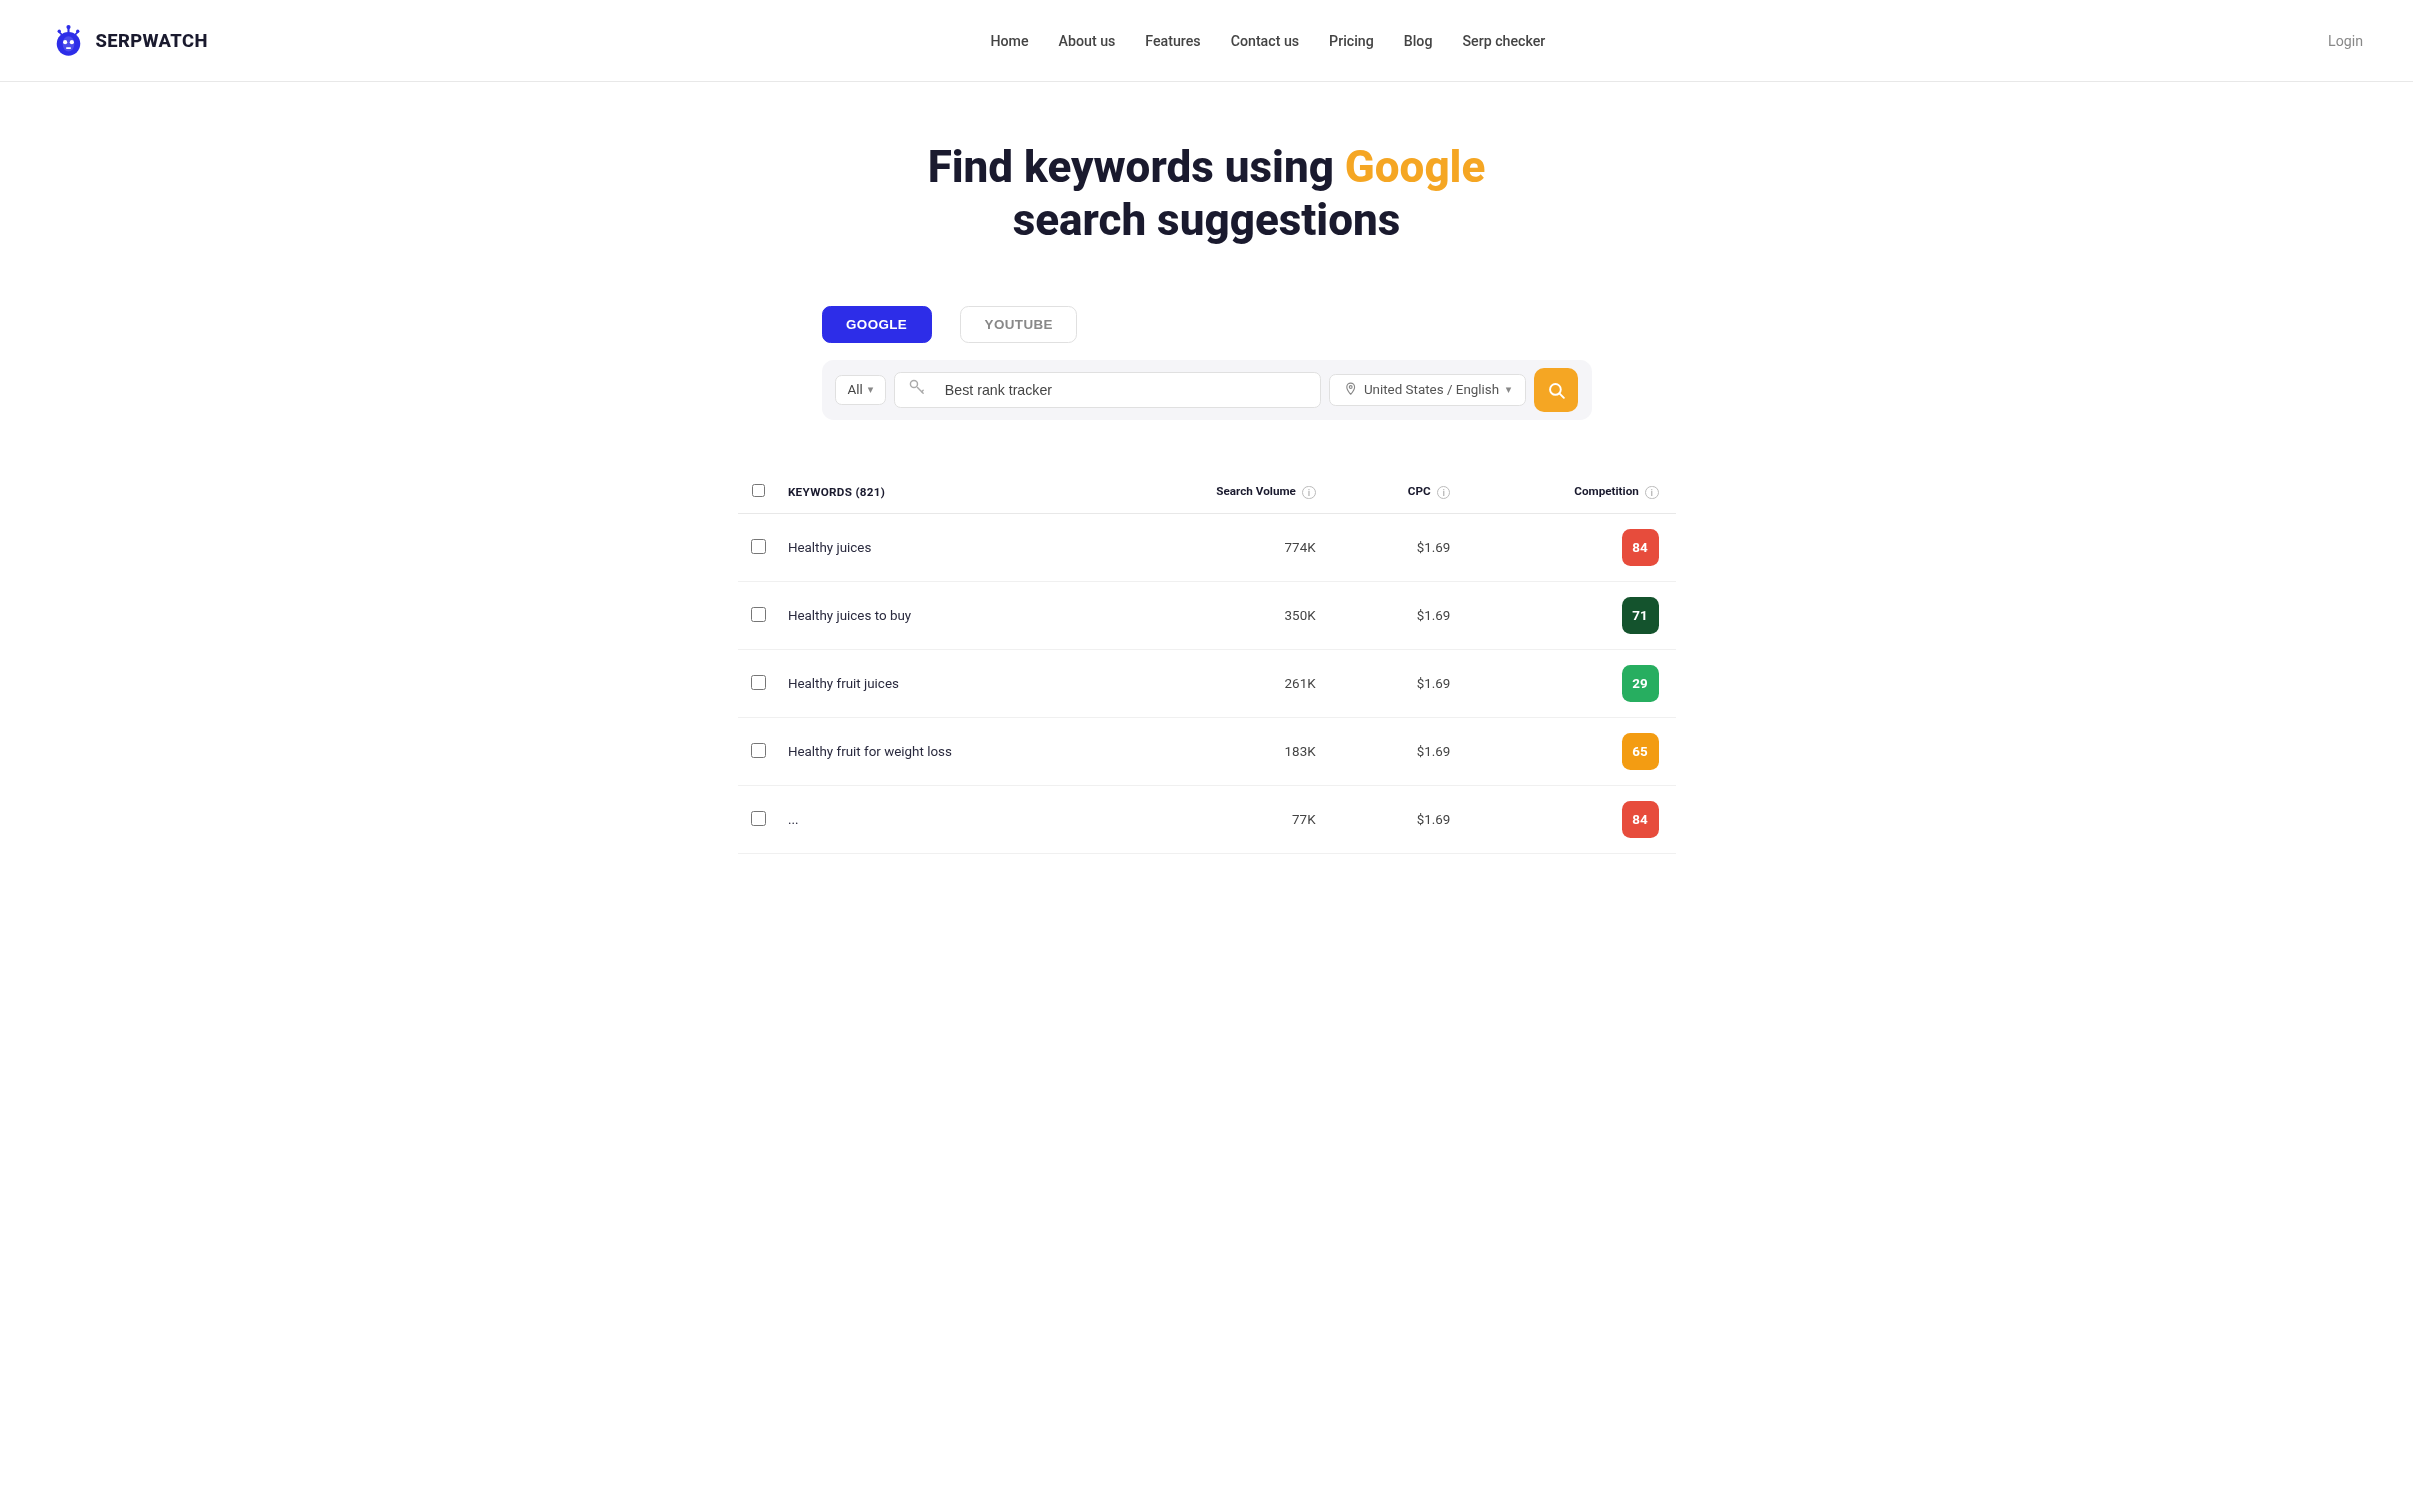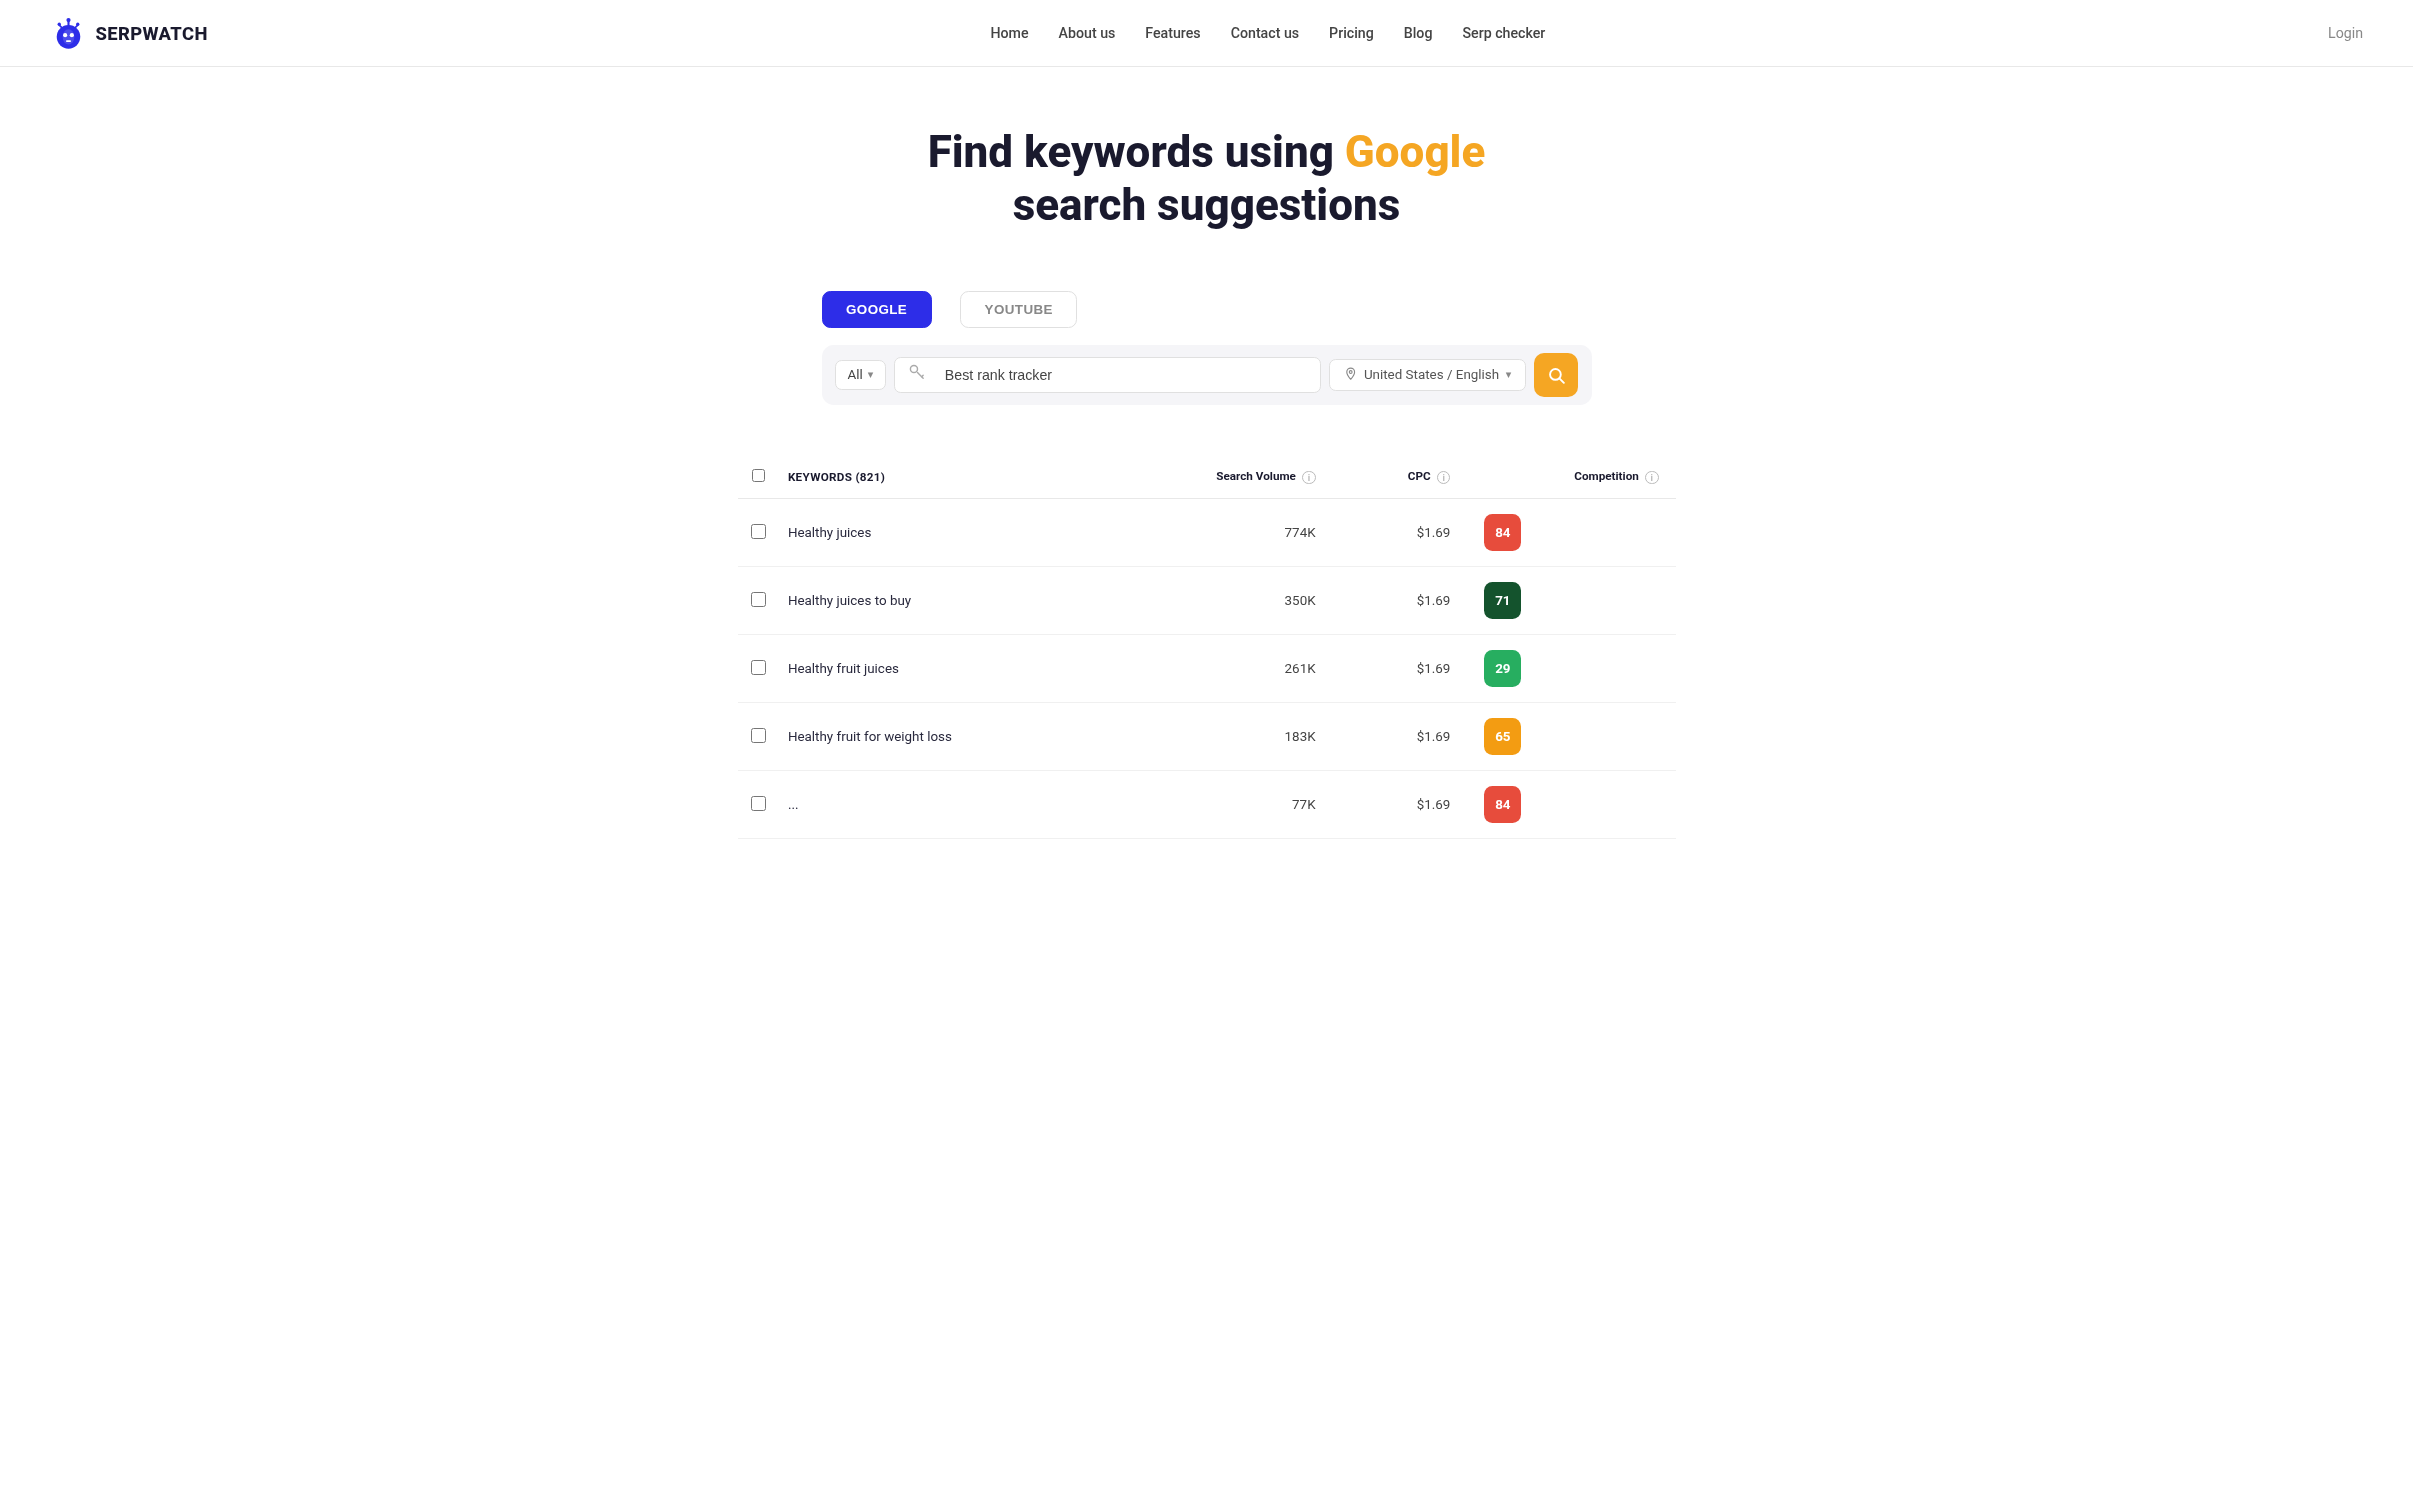--- a/index.html
+++ b/index.html
@@ -8,21 +8,21 @@
       background: #fff;
       color: #1a1a2e;
     }
 
     
     .navbar {
       display: flex;
       align-items: center;
       justify-content: space-between;
       padding: 0 50px;
-      height: 67px;
+      height: 82px;
       border-bottom: 0.8px solid #e8e8e8;
       background: #fff;
     }
     .navbar-logo {
       display: flex;
       align-items: center;
       gap: 8.4px;
       text-decoration: none;
     }
     .logo-icon {
@@ -248,21 +248,21 @@
       font-size: 13.4px;
       color: #444;
     }
     .td-cpc {
       text-align: right;
       padding: 15px 17px;
       font-size: 13.4px;
       color: #444;
     }
     .td-competition {
-      text-align: left;
+      text-align: right;
       padding: 15px 17px;
     }
     .competition-badge {
       display: inline-flex;
       align-items: center;
       justify-content: center;
       width: 37px;
       height: 37px;
       border-radius: 8.4px;
       font-size: 13.4px;

